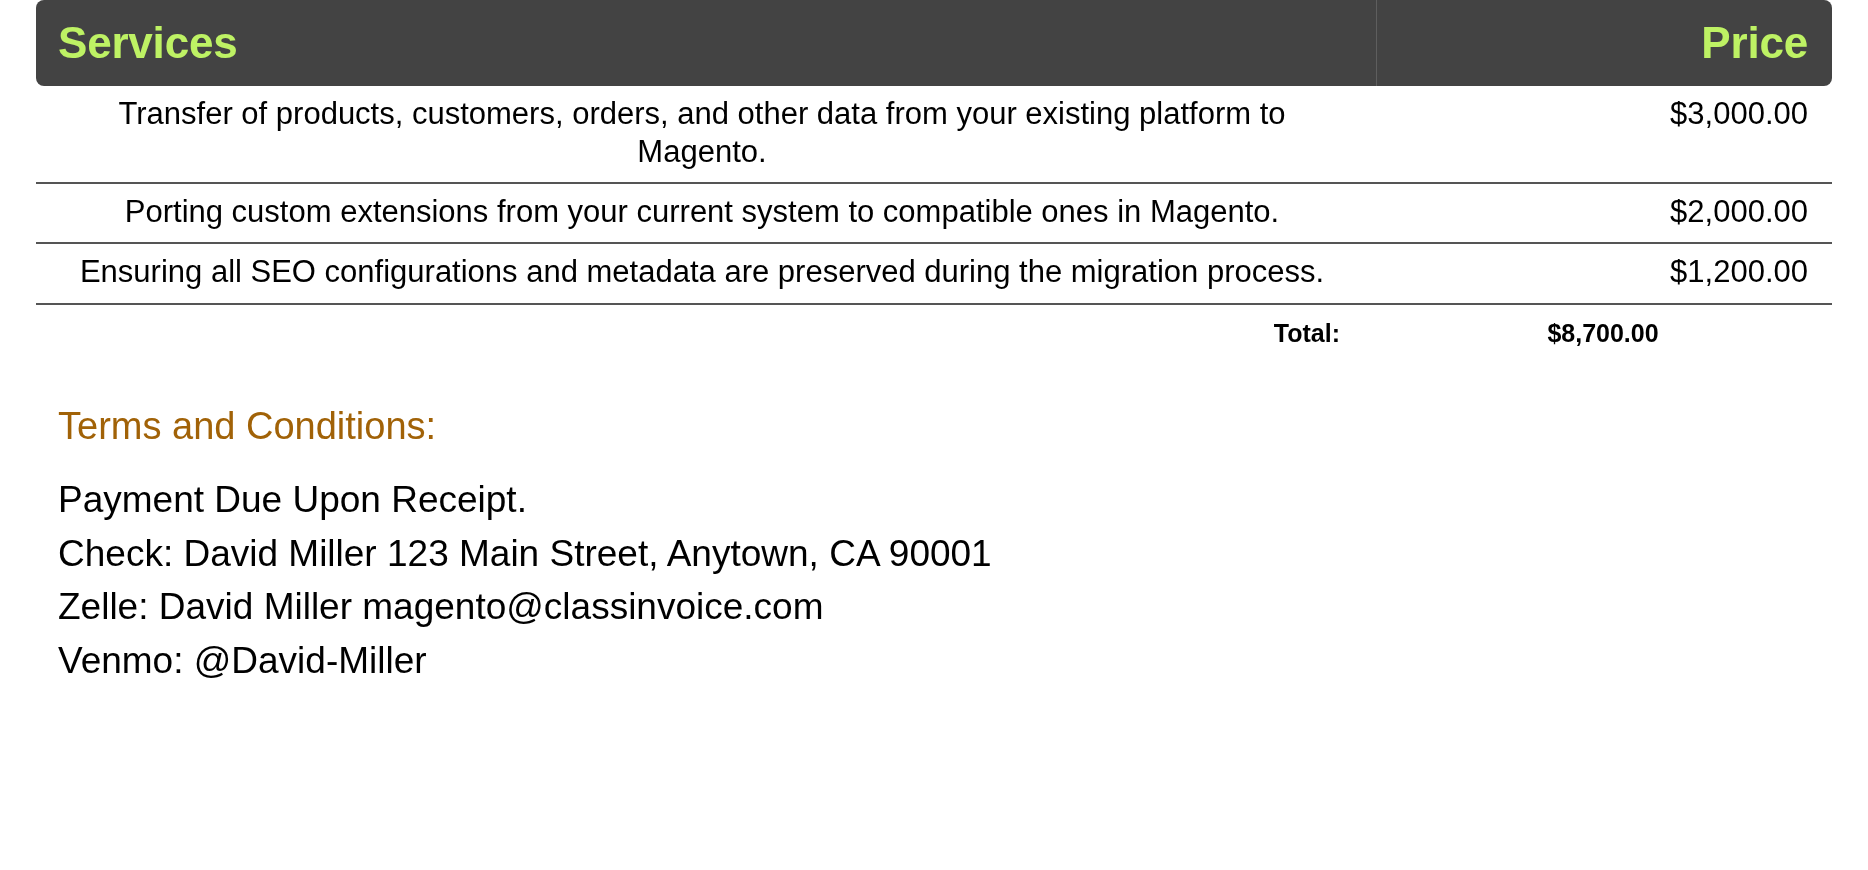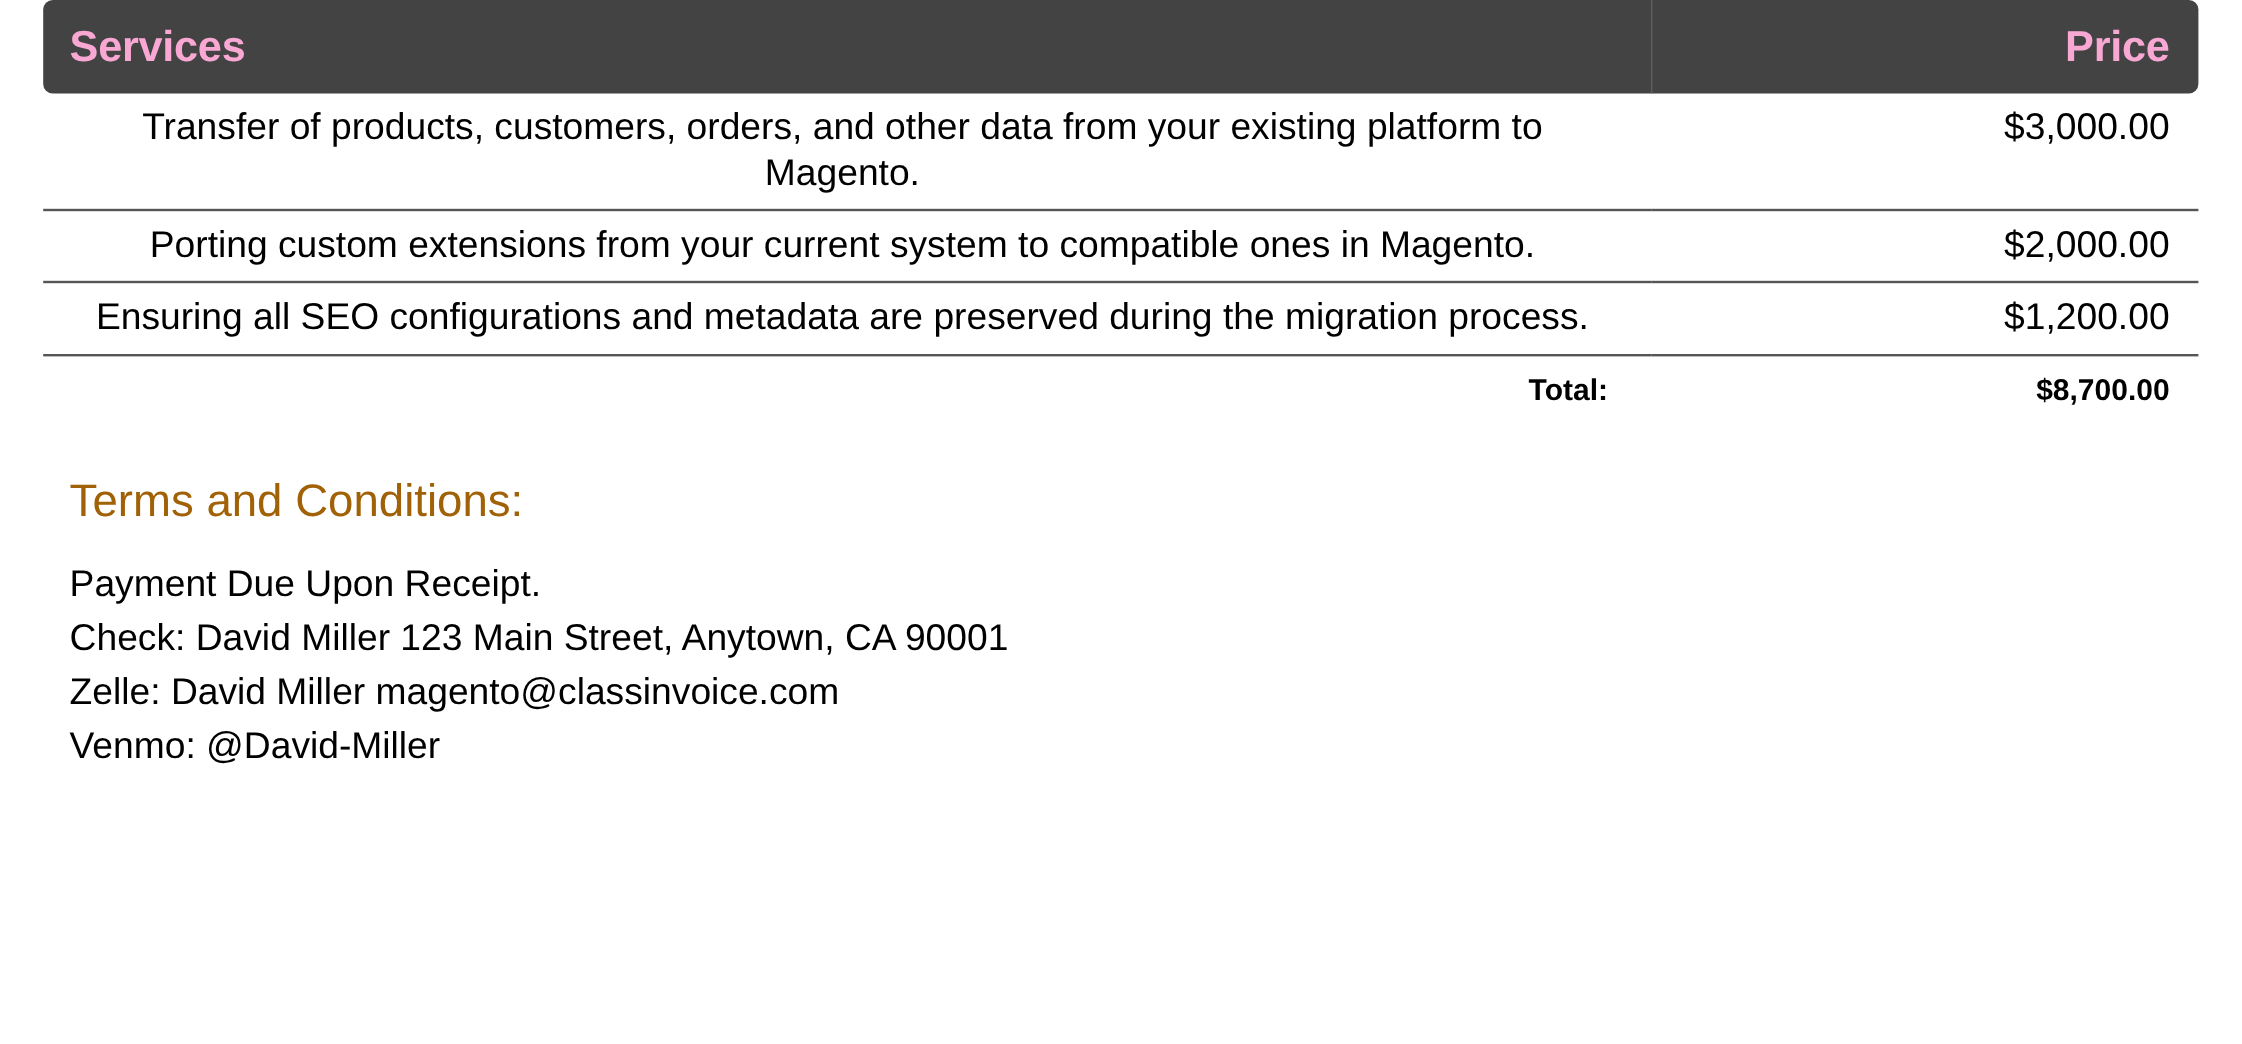--- a/index.html
+++ b/index.html
@@ -25,22 +25,22 @@
 
   
   .services-table {
     width: 100%;
     border-collapse: collapse;
     table-layout: fixed;
   }
 
   .table-header-row > th {
     background: #434343;
-    color: #f9a8d4;
-    font-size: 36px;
+    color: #bef264;
+    font-size: 44px;
     font-weight: bold;
     padding: 18px 22px;
     height: 53px;
     vertical-align: middle;
     letter-spacing: -0.2px;
   }
   .table-header-row > th.col-services {
     text-align: left;
     border-top-left-radius: 8px;
     border-bottom-left-radius: 8px;
@@ -79,37 +79,37 @@
     font-weight: bold;
     padding: 14px 22px 12px 22px;
     vertical-align: middle;
     white-space: nowrap;
   }
   .total-row > td.total-label {
     text-align: right;
     padding-right: 36px;
   }
   .total-row > td.total-value {
-    text-align: right;
+    text-align: center;
     padding-right: 24px;
   }
 
   
   .terms-section {
     margin-top: 44px;
     padding: 0 22px;
   }
   .terms-heading {
     font-size: 38px;
     color: #a16207;
     margin-bottom: 24px;
     line-height: 1.2;
   }
   .terms-line {
-    font-size: 31px;
+    font-size: 37px;
     color: #000000;
     line-height: 1.45;
     white-space: nowrap;
   }
 </style>
 </head>
 <body>
 
 <div class="invoice-sheet">
 

